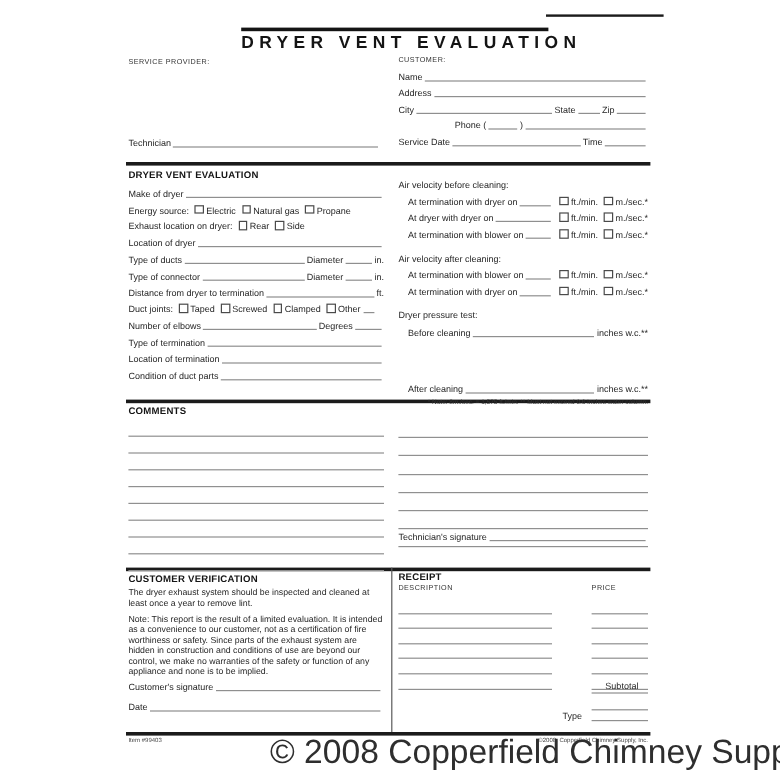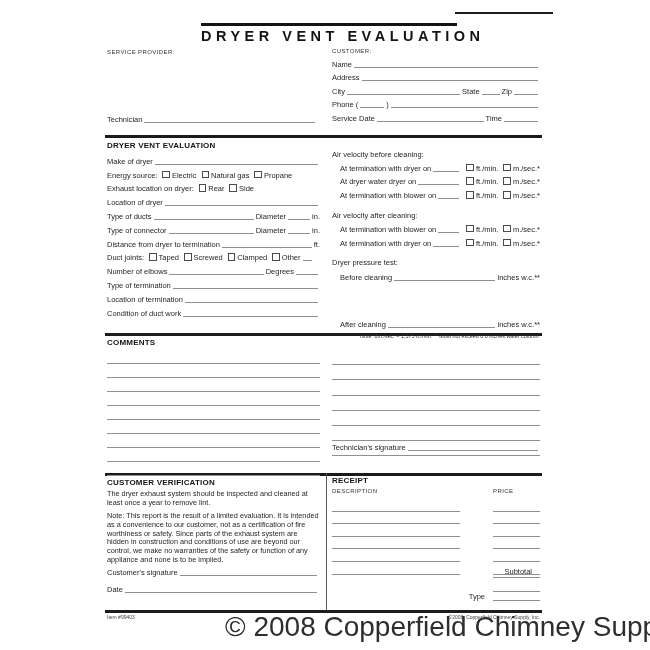--- a/index.html
+++ b/index.html
@@ -61,21 +61,21 @@
           <span class="bl"></span>
       </div>
       <div class="row" style="height:13.5px;">
         <span class="lbl">City</span>
           <span class="bl"></span>
         <span class="lbl">State</span>
           <span class="blf" style="width:18px;"></span>
         <span class="lbl">Zip</span>
           <span class="blf" style="width:24px;"></span>
       </div>
-      <div class="row" style="height:13.5px;">
+      <div class="row" style="height:13.5px;margin-left:47px;">
         <span class="lbl">Phone (</span>
           <span class="blf" style="width:24px;"></span>
         <span class="lbl">)</span>
           <span class="bl"></span>
       </div>
       <div class="row" style="height:13.5px;">
         <span class="lbl">Service Date</span>
           <span class="bl"></span>
         <span class="lbl">Time</span>
           <span class="blf" style="width:34px;"></span>
@@ -157,39 +157,39 @@
       </div>
       <div class="row">
         <span class="lbl">Type of termination</span>
           <span class="bl"></span>
       </div>
       <div class="row">
         <span class="lbl">Location of termination</span>
           <span class="bl"></span>
       </div>
       <div class="row">
-        <span class="lbl">Condition of duct work</span>
+        <span class="lbl">Condition of duct parts</span>
           <span class="bl"></span>
       </div>
     </div>
 
     <div class="colR" style="top:141px;">
       <div class="row">
         <span class="lbl">Air velocity before cleaning:</span>
       </div>
       <div class="row indent">
         <span class="lbl">At termination with dryer on</span>
           <span class="bl"></span>
         <span class="cb"></span>
           <span class="lbl">ft./min.</span>
         <span class="cb"></span>
           <span class="lbl">m./sec.*</span>
       </div>
       <div class="row indent">
-        <span class="lbl">At dryer water dryer on</span>
+        <span class="lbl">At dryer with dryer on</span>
           <span class="bl"></span>
         <span class="cb"></span>
           <span class="lbl">ft./min.</span>
         <span class="cb"></span>
           <span class="lbl">m./sec.*</span>
       </div>
       <div class="row indent">
         <span class="lbl">At termination with blower on</span>
           <span class="bl"></span>
         <span class="cb"></span>

